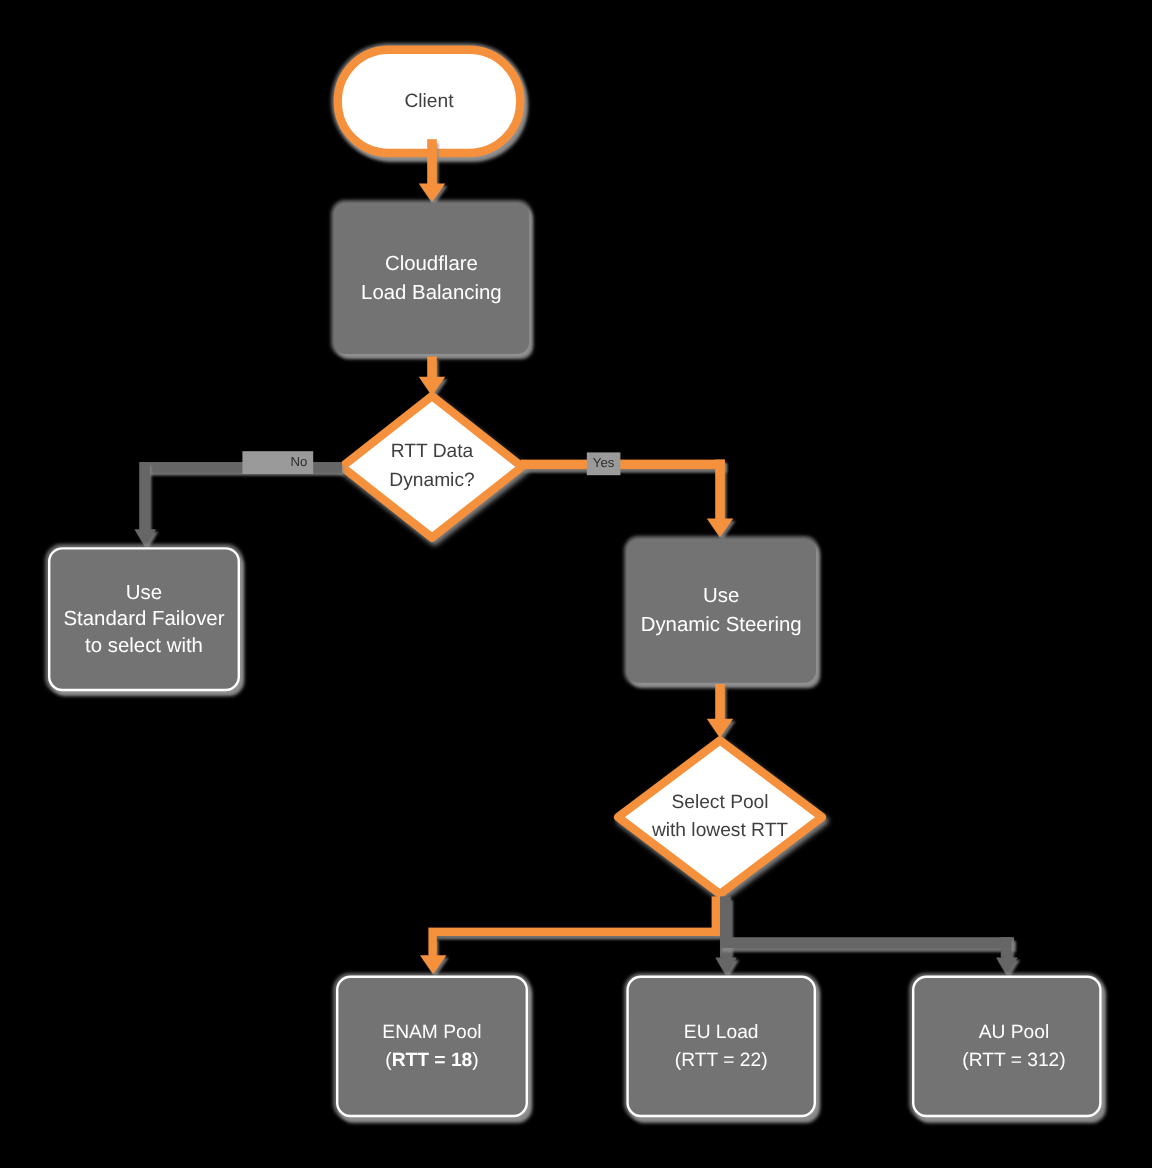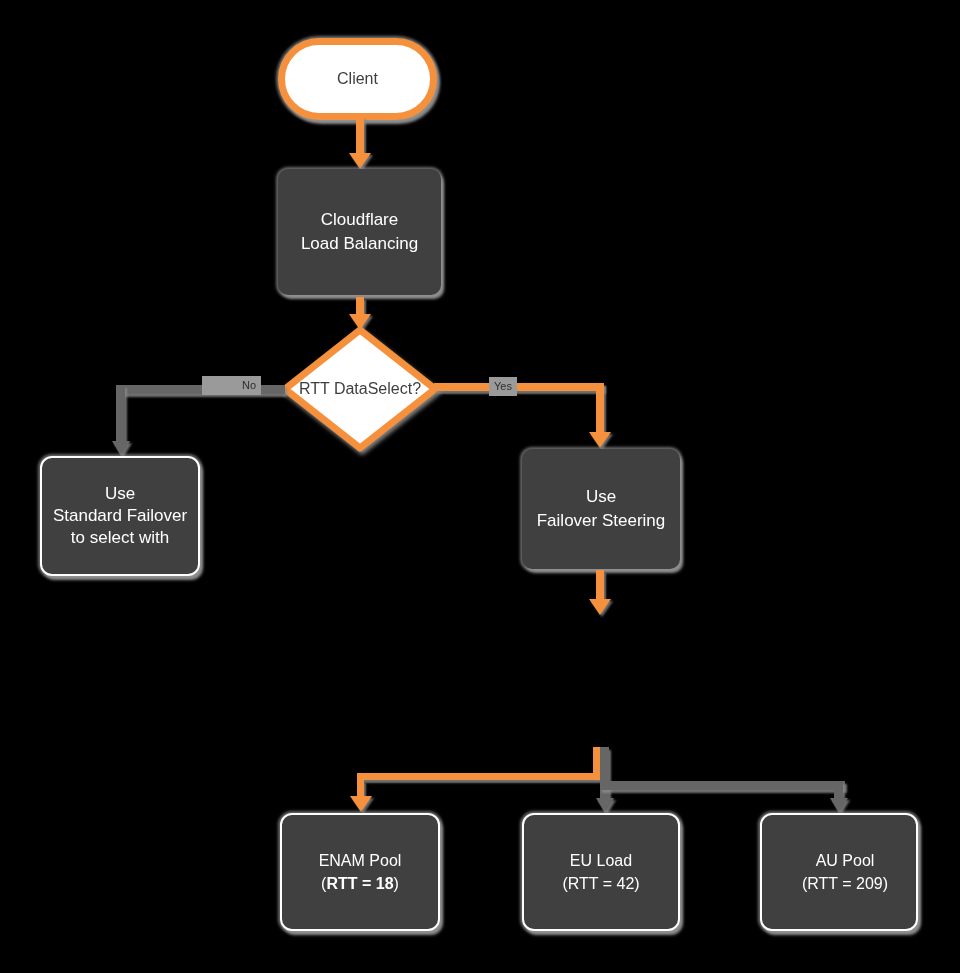--- a/index.html
+++ b/index.html
@@ -8,30 +8,30 @@
     font-family:"Liberation Sans",sans-serif;
   }
   
   .shape{position:absolute;display:flex;flex-direction:column;align-items:center;justify-content:center;text-align:center;box-sizing:border-box;}
   .pill{
     background:#ffffff;border:7px solid #F5913D;border-radius:46px;
     color:#3F3F3F;font-size:16px;
     box-shadow:0 0 3px 2px rgba(150,150,150,.75), 3px 4px 3px rgba(150,150,150,.9);
   }
   .obox{
-    background:#404040;border-radius:10px;color:#ffffff;font-size:17px;line-height:24px;
+    background:#737373;border-radius:10px;color:#ffffff;font-size:17px;line-height:24px;
     box-shadow:0 0 3px 2px rgba(150,150,150,.7), 3px 4px 3px rgba(150,150,150,.9);
   }
   .obox.white-edge{border:2px solid #ffffff;border-radius:12px;}
   .pool{font-size:16px;line-height:23px;}
   .failover{line-height:22px;font-size:17px;}
   .diamond-wrap{position:absolute;}
   .diamond-wrap svg{display:block;filter:drop-shadow(2px 3px 2px rgba(150,150,150,.85));}
   .diamond-text{
-    position:absolute;inset:0;display:flex;flex-direction:row;align-items:center;justify-content:center;
+    position:absolute;inset:0;display:flex;flex-direction:column;align-items:center;justify-content:center;
     color:#3F3F3F;font-size:16px;line-height:24px;text-align:center;
   }
   
   .ln{position:absolute;box-shadow:2px 3px 2px rgba(140,140,140,.8);}
   .ln.orange{background:#F5913D;}
   .ln.gray{background:#666666;}
   .arr{position:absolute;width:0;height:0;filter:drop-shadow(2px 2px 1px rgba(140,140,140,.8));}
   .arr.orange{border-left:11px solid transparent;border-right:11px solid transparent;border-top:16px solid #F5913D;}
   .arr.gray{border-left:9px solid transparent;border-right:9px solid transparent;border-top:15px solid #666666;}
   
@@ -39,42 +39,42 @@
     position:absolute;background:#9a9a9a;color:#2e2e2e;font-size:11px;line-height:15px;
     padding:2px 5px;z-index:5;
   }
   .bold{font-weight:bold;}
 </style>
 </head>
 <body>
 
 <div id="canvas">
 
-  <div class="shape pill" style="left:278px;top:38px;width:159px;height:82px;">
+  <div class="shape pill" style="left:278px;top:38px;width:159px;height:93px;">
     <div>Client</div>
   </div>
 
   <div class="ln orange" style="left:356px;top:116px;width:8px;height:40px;"></div>
   <div class="arr orange" style="left:349px;top:153px;"></div>
 
   <div class="shape obox" style="left:278px;top:169px;width:163px;height:126px;">
     <div>Cloudflare</div>
     <div>Load Balancing</div>
   </div>
 
   <div class="ln orange" style="left:356px;top:297px;width:8px;height:20px;"></div>
   <div class="arr orange" style="left:349px;top:314px;"></div>
 
   <div class="diamond-wrap" style="left:281px;top:326px;width:158px;height:126px;">
     <svg width="158" height="126" viewBox="0 0 158 126">
       <polygon points="79,4 154,63 79,122 4,63" fill="#ffffff" stroke="#F5913D" stroke-width="7" stroke-linejoin="round"></polygon>
     </svg>
     <div class="diamond-text">
       <div>RTT Data</div>
-      <div>Select?</div>
+      <div>Dynamic?</div>
     </div>
   </div>
 
   <div class="ln gray" style="left:118px;top:385px;width:167px;height:9px;"></div>
   <div class="ln gray" style="left:116px;top:385px;width:9px;height:58px;"></div>
   <div class="arr gray" style="left:112px;top:441px;"></div>
   <div class="elabel" style="left:202px;top:376px;padding-left:40px;">No</div>
 
   <div class="shape obox white-edge failover" style="left:40px;top:456px;width:160px;height:120px;">
     <div>Use</div>
@@ -82,47 +82,56 @@
     <div>to select with</div>
   </div>
 
   <div class="ln orange" style="left:434px;top:383px;width:170px;height:8px;"></div>
   <div class="ln orange" style="left:596px;top:383px;width:8px;height:50px;"></div>
   <div class="arr orange" style="left:589px;top:432px;"></div>
   <div class="elabel" style="left:489px;top:377px;">Yes</div>
 
   <div class="shape obox" style="left:522px;top:449px;width:158px;height:120px;">
     <div>Use</div>
-    <div>Failover Steering</div>
+    <div>Dynamic Steering</div>
   </div>
 
   <div class="ln orange" style="left:596px;top:570px;width:8px;height:31px;"></div>
   <div class="arr orange" style="left:589px;top:599px;"></div>
 
+  <div class="diamond-wrap" style="left:511px;top:613px;width:178px;height:136px;">
+    <svg width="178" height="136" viewBox="0 0 178 136">
+      <polygon points="89,4 174,68 89,132 4,68" fill="#ffffff" stroke="#F5913D" stroke-width="7" stroke-linejoin="round"></polygon>
+    </svg>
+    <div class="diamond-text">
+      <div>Select Pool</div>
+      <div>with lowest RTT</div>
+    </div>
+  </div>
 
   <div class="ln orange" style="left:593px;top:747px;width:7px;height:30px;"></div>
   <div class="ln orange" style="left:357px;top:773px;width:243px;height:7px;"></div>
   <div class="ln orange" style="left:357px;top:780px;width:7px;height:17px;"></div>
   <div class="arr orange" style="left:350px;top:796px;"></div>
 
   <div class="ln gray" style="left:600px;top:747px;width:9px;height:51px;"></div>
   <div class="arr gray" style="left:596px;top:798px;"></div>
 
   <div class="ln gray" style="left:600px;top:781px;width:245px;height:9px;"></div>
   <div class="ln gray" style="left:834px;top:781px;width:9px;height:17px;"></div>
   <div class="arr gray" style="left:830px;top:798px;"></div>
 
   <div class="shape obox white-edge pool" style="left:280px;top:813px;width:160px;height:118px;">
     <div>ENAM Pool</div>
     <div><span>(</span><span class="bold">RTT = 18</span><span>)</span></div>
   </div>
 
   <div class="shape obox white-edge pool" style="left:522px;top:813px;width:158px;height:118px;">
     <div>EU Load</div>
-    <div><span>(</span><span>RTT = 42</span><span>)</span></div>
+    <div><span>(</span><span>RTT = 22</span><span>)</span></div>
   </div>
 
   <div class="shape obox white-edge pool" style="left:760px;top:813px;width:158px;height:118px;padding-left:12px;">
     <div>AU Pool</div>
-    <div><span>(</span><span>RTT = 209</span><span>)</span></div>
+    <div><span>(</span><span>RTT = 312</span><span>)</span></div>
   </div>
 
 </div>
 
 </body></html>

